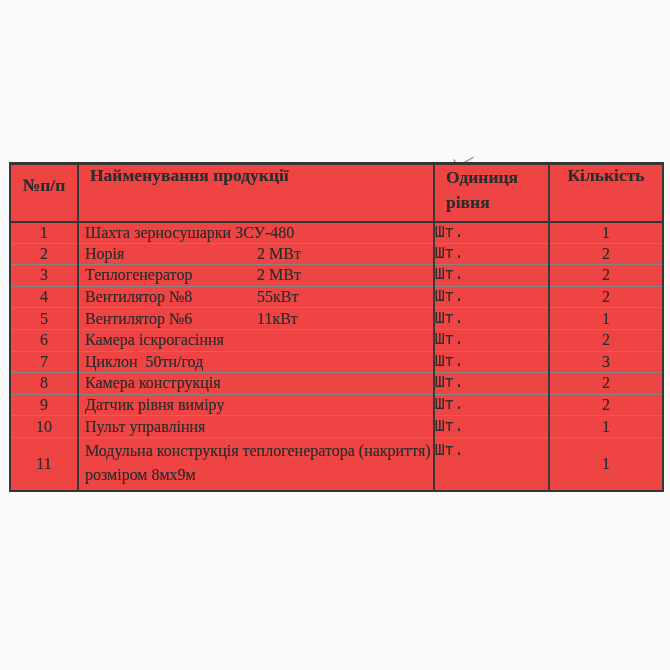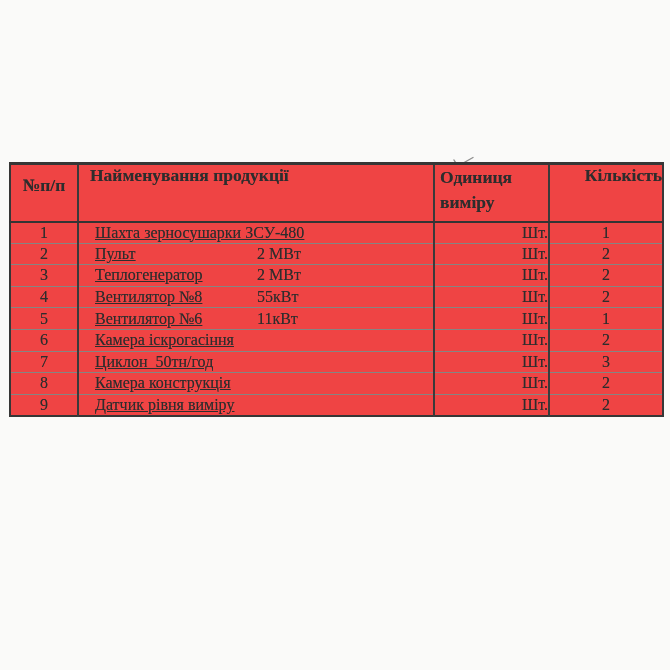--- a/index.html
+++ b/index.html
@@ -49,35 +49,35 @@
     font-weight: bold;
     font-size: 17.5px;
     color: #1c1c1c;
     border-bottom: 2px solid #343434;
     vertical-align: top;
     padding-top: 9px;
     text-align: left;
   }
   thead th.c-num { text-align: center; padding-top: 10px; }
   thead th.c-name { padding-left: 11px; }
-  thead th.c-unit { padding-left: 5px; line-height: 25px; }
-  thead th.c-qty { text-align: right; }
+  thead th.c-unit { padding-left: 11px; line-height: 25px; }
+  thead th.c-qty { text-align: center; }
 
   tbody tr { height: 21.6px; }
   tbody tr.r-tall { height: 50px; }
   tbody td {
     font-size: 16px;
     line-height: 20px;
     vertical-align: middle;
     border-top: 1px solid #858583;
   }
   tbody td.c-num  { text-align: center; }
-  tbody td.c-unit { text-align: right; }
+  tbody td.c-unit { text-align: left; font-family: Liberation Mono, monospace; }
   tbody td.c-qty  { text-align: center; }
-  tbody td.c-name { padding-left: 16px; position: relative; text-decoration: underline; }
+  tbody td.c-name { padding-left: 6px; position: relative; }
   .nm { white-space: pre-wrap; }
   .spec {
     position: absolute; left: 178px; top: 50%;
     transform: translateY(-50%);
     white-space: nowrap;
   }
   tr.r-tall td.c-name { line-height: 24px; padding-top: 1px; padding-bottom: 3px; }
   tr.r-tall td.c-unit { vertical-align: top; padding-top: 3px; }
   tr.r-tall td.c-qty  { vertical-align: middle; }
 </style>
@@ -100,35 +100,35 @@
         <col class="w-name">
         <col class="w-unit">
         <col class="w-qty">
     </colgroup>
     <thead>
       <tr>
         <th class="c-num">№п/п</th>
         <th class="c-name">Найменування продукції</th>
         <th class="c-unit">
           <div>Одиниця</div>
-          <div>виміру</div>
+          <div>рівня</div>
         </th>
         <th class="c-qty">Кількість</th>
       </tr>
     </thead>
     <tbody>
       <tr>
         <td class="c-num">1</td>
         <td class="c-name"><span class="nm">Шахта зерносушарки ЗСУ-480</span><span class="spec"></span></td>
         <td class="c-unit">Шт.</td>
         <td class="c-qty">1</td>
       </tr>
       <tr>
         <td class="c-num">2</td>
-        <td class="c-name"><span class="nm">Пульт</span><span class="spec">2 МВт</span></td>
+        <td class="c-name"><span class="nm">Норія</span><span class="spec">2 МВт</span></td>
         <td class="c-unit">Шт.</td>
         <td class="c-qty">2</td>
       </tr>
       <tr>
         <td class="c-num">3</td>
         <td class="c-name"><span class="nm">Теплогенератор</span><span class="spec">2 МВт</span></td>
         <td class="c-unit">Шт.</td>
         <td class="c-qty">2</td>
       </tr>
       <tr>
@@ -160,15 +160,27 @@
         <td class="c-name"><span class="nm">Камера конструкція</span><span class="spec"></span></td>
         <td class="c-unit">Шт.</td>
         <td class="c-qty">2</td>
       </tr>
       <tr>
         <td class="c-num">9</td>
         <td class="c-name"><span class="nm">Датчик рівня виміру</span><span class="spec"></span></td>
         <td class="c-unit">Шт.</td>
         <td class="c-qty">2</td>
       </tr>
+      <tr>
+        <td class="c-num">10</td>
+        <td class="c-name"><span class="nm">Пульт управління</span><span class="spec"></span></td>
+        <td class="c-unit">Шт.</td>
+        <td class="c-qty">1</td>
+      </tr>
+      <tr class="r-tall">
+        <td class="c-num">11</td>
+        <td class="c-name"><span class="nm">Модульна конструкція теплогенератора (накриття) розміром 8мх9м</span></td>
+        <td class="c-unit">Шт.</td>
+        <td class="c-qty">1</td>
+      </tr>
     </tbody>
   </table>
 </div>
 
 </body></html>

